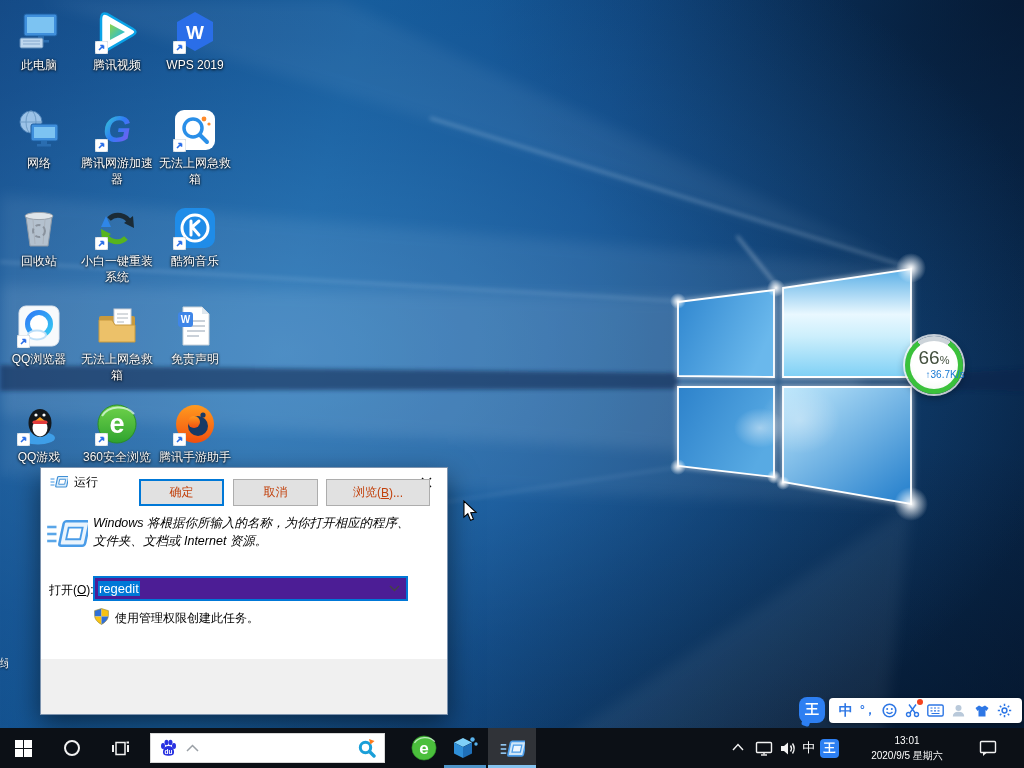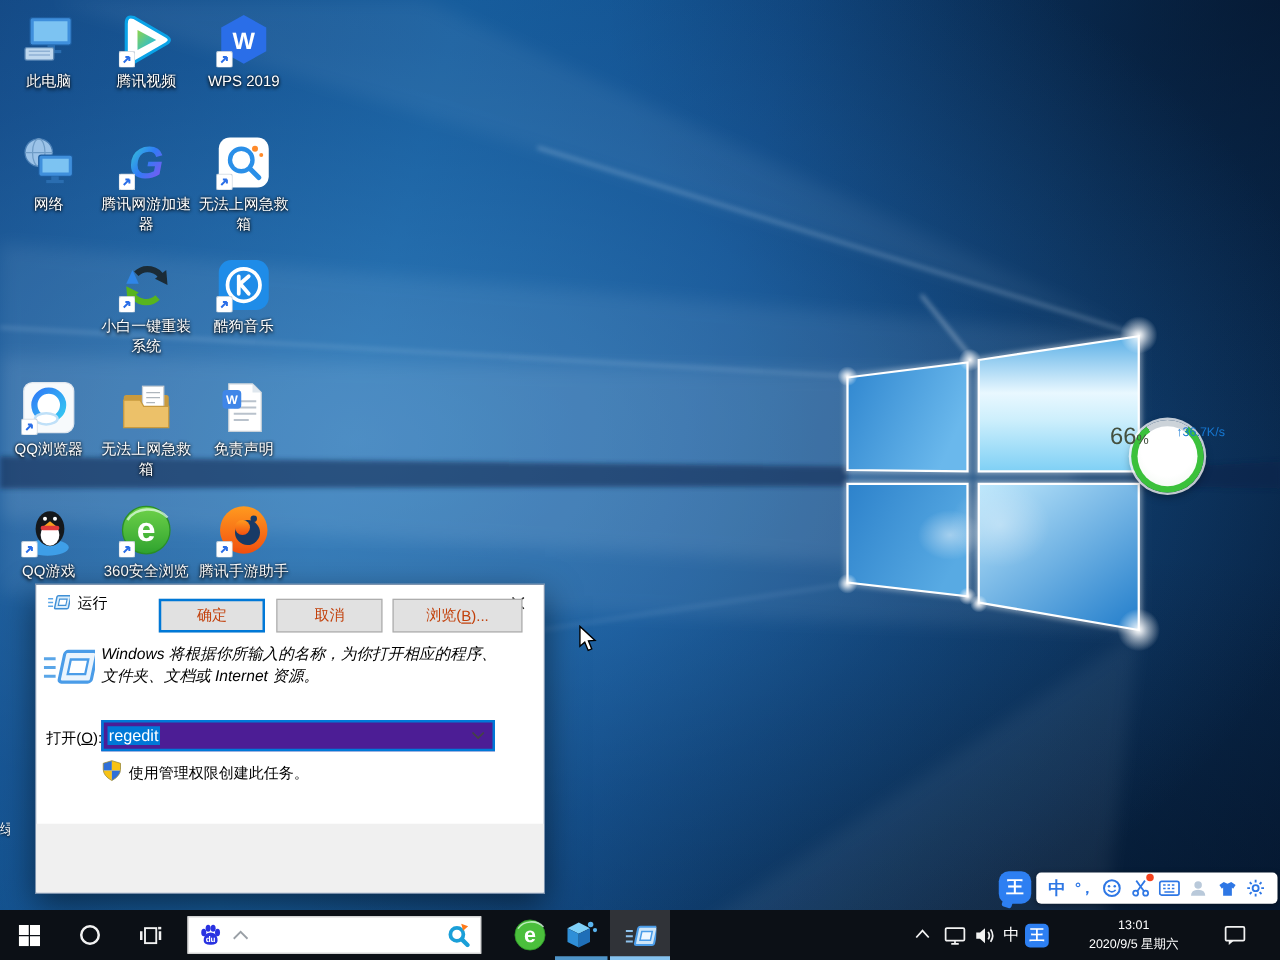--- a/index.html
+++ b/index.html
@@ -21,27 +21,27 @@
     text-shadow:0 1px 3px rgba(0,0,0,.95),0 0 2px rgba(0,0,0,.8);}
   .sliver{position:absolute;left:0;top:655px;width:8px;height:16px;overflow:hidden;
     color:#fff;font-size:12px;z-index:2;text-shadow:0 1px 2px #000;}
   
   .ball{position:absolute;left:905px;top:336px;width:58px;height:58px;border-radius:50%;
     padding:5px;z-index:3;
     background:conic-gradient(from 325deg,#ccd3d9 0deg 70deg,#3bc13b 70deg 360deg);
     box-shadow:0 0 0 2px rgba(255,255,255,.75),0 3px 8px rgba(0,0,0,.4);}
   .ball-in{width:100%;height:100%;border-radius:50%;
     background:radial-gradient(circle at 50% 40%,#ffffff 55%,#eef6ee 100%);
-    display:flex;flex-direction:row;justify-content:center;}
+    display:flex;flex-direction:column;align-items:center;justify-content:center;}
   .ball-pct{font-size:19px;color:#44503f;line-height:18px;}
   .ball-pct .pct-sign{font-size:11px;}
   .ball-spd{font-size:10px;color:#1678d2;line-height:12px;white-space:nowrap;margin-left:22px;}
   .ball-spd .up{font-weight:bold;}
   
-  .rdlg{position:absolute;left:28px;top:467px;width:408px;height:248px;background:#fff;
+  .rdlg{position:absolute;left:40px;top:467px;width:408px;height:248px;background:#fff;
     border:1px solid rgba(20,60,110,.55);box-shadow:0 10px 26px rgba(0,0,0,.5);z-index:5;
     font-size:12px;color:#000;}
   .rd-title{position:absolute;left:0;top:0;width:100%;height:28px;display:flex;align-items:center;}
   .rd-title .tico{margin-left:9px;}
   .rd-title .ttxt{margin-left:6px;font-size:12px;color:#000;}
   .rd-close{position:absolute;right:0;top:0;width:42px;height:28px;display:flex;
     align-items:center;justify-content:center;cursor:default;}
   .rd-msgicon{position:absolute;left:5px;top:50px;}
   .rd-msg{position:absolute;left:52px;top:47px;width:345px;font-size:12.5px;line-height:17.5px;font-style:italic;}
   .rd-openlbl{position:absolute;left:8px;top:114px;}
@@ -242,20 +242,30 @@
       <circle cx="31" cy="11" r="2.4" fill="#ff8a2a"></circle>
       <circle cx="36" cy="16" r="1.6" fill="#ff8a2a"></circle>
       <svg x="0" y="31" width="13" height="13" viewBox="0 0 13 13">
             <rect width="13" height="13" rx="2" fill="#fff" stroke="#c8d2dc"></rect>
             <path d="M4 9 L8.5 4.5 M8.5 4.5 h-3.2 M8.5 4.5 v3.2" stroke="#2a6ee8" stroke-width="1.6" fill="none"></path>
           </svg>
     </svg></div>
     <div class="lbl">无法上网急救箱</div>
   </div>
 
+  <div class="dicon" style="left:1px;top:206px">
+    <div class="art"><svg width="44" height="44" viewBox="0 0 44 44">
+      <path d="M9 11 L13 40 L31 40 L35 11 Z" fill="#c3cbd3" opacity="0.9" stroke="#959ea8"></path>
+      <line x1="16" y1="14" x2="18" y2="38" stroke="#aab3bd"></line>
+      <line x1="28" y1="14" x2="26" y2="38" stroke="#aab3bd"></line>
+      <ellipse cx="22" cy="10" rx="14" ry="3.6" fill="#dfe5ea" stroke="#9aa3ad"></ellipse>
+      <circle cx="22" cy="25" r="6" fill="none" stroke="#8a939e" stroke-width="2" stroke-dasharray="5 3"></circle>
+    </svg></div>
+    <div class="lbl">回收站</div>
+  </div>
 
   <div class="dicon" style="left:79px;top:206px">
     <div class="art"><svg width="44" height="44" viewBox="0 0 44 44">
       <path d="M14 13 A13 13 0 0 1 35 17" stroke="#1b2b36" stroke-width="5" fill="none"></path>
       <polygon points="38,10 39,22 29,17" fill="#1b2b36"></polygon>
       <path d="M31 32 A13 13 0 0 1 10 28" stroke="#57b41e" stroke-width="5" fill="none"></path>
       <polygon points="7,35 6,23 16,28" fill="#57b41e"></polygon>
       <polygon points="6,21 16,21 11,10" fill="#2f86e8"></polygon>
       <svg x="0" y="31" width="13" height="13" viewBox="0 0 13 13">
             <rect width="13" height="13" rx="2" fill="#fff" stroke="#c8d2dc"></rect>

